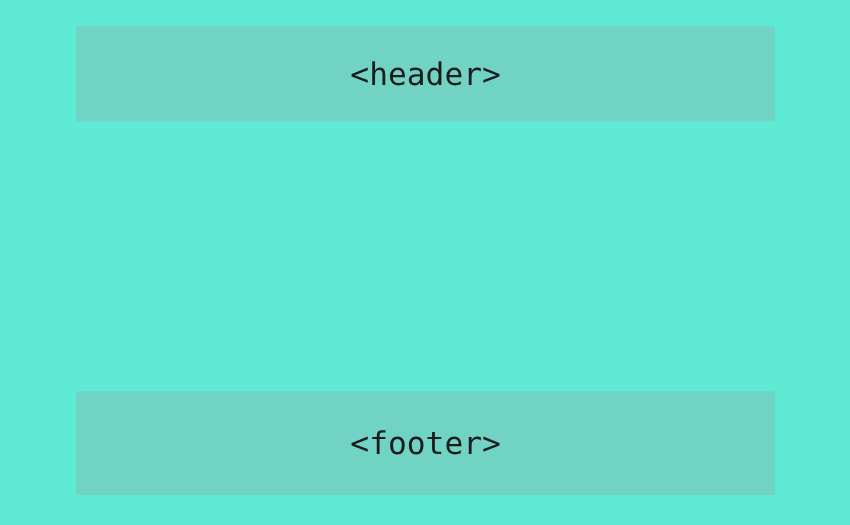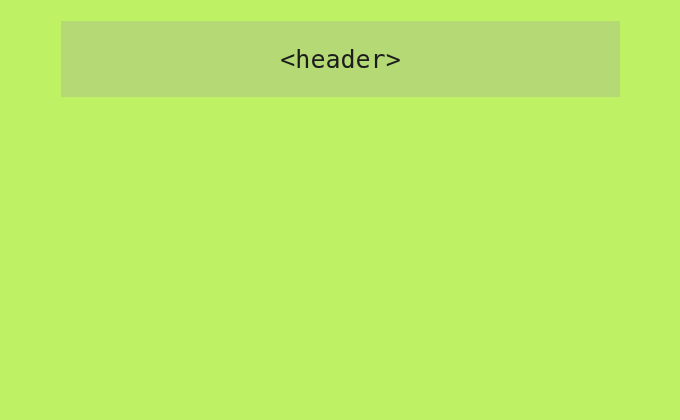--- a/index.html
+++ b/index.html
@@ -12,21 +12,21 @@
     background: #ffffff;
     font-family: "DejaVu Sans Mono", "Liberation Mono", monospace;
     overflow: hidden;
   }
 
   
   #stage {
     position: relative;
     width: 680px;
     height: 420px;
-    background: #bef264;
+    background: #5eead4;
   }
 
   .block {
     position: absolute;
     display: flex;
     align-items: center;
     justify-content: center;
     box-sizing: border-box;
   }
 
@@ -81,15 +81,18 @@
 </style>
 </head>
 <body>
 
 <div id="stage">
 
   <div id="header-block" class="block band">
     <span id="header-label" class="block-label">&lt;header&gt;</span>
   </div>
 
+  <div id="footer-block" class="block band">
+    <span id="footer-label" class="block-label">&lt;footer&gt;</span>
+  </div>
 
 
 </div>
 
 </body></html>

